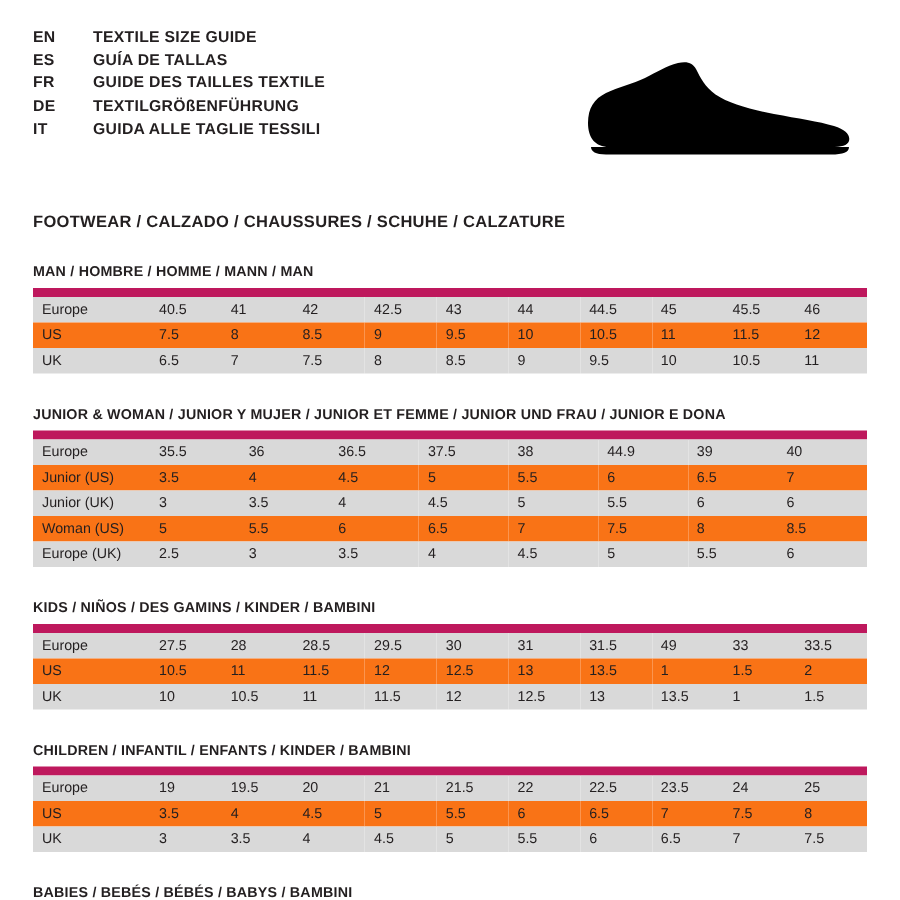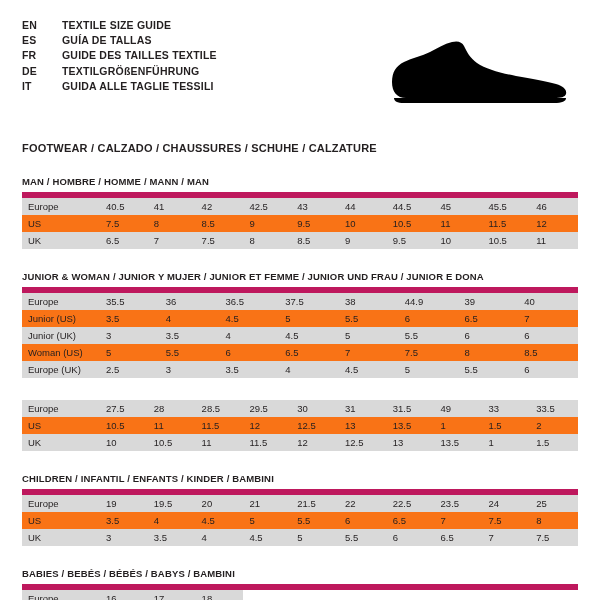--- a/index.html
+++ b/index.html
@@ -242,20 +242,21 @@
           <td>4.5</td>
           <td>5</td>
           <td>5.5</td>
           <td>6</td>
         </tr>
       </tbody>
     </table>
   </div>
 
   <div class="section">
+    <div class="section-title">KIDS / NIÑOS / DES GAMINS / KINDER / BAMBINI</div>
     <table class="size">
       <tbody>
         <tr class="shaded">
           <td class="rowlabel">Europe</td>
           <td>27.5</td>
           <td>28</td>
           <td>28.5</td>
           <td>29.5</td>
           <td>30</td>
           <td>31</td>

